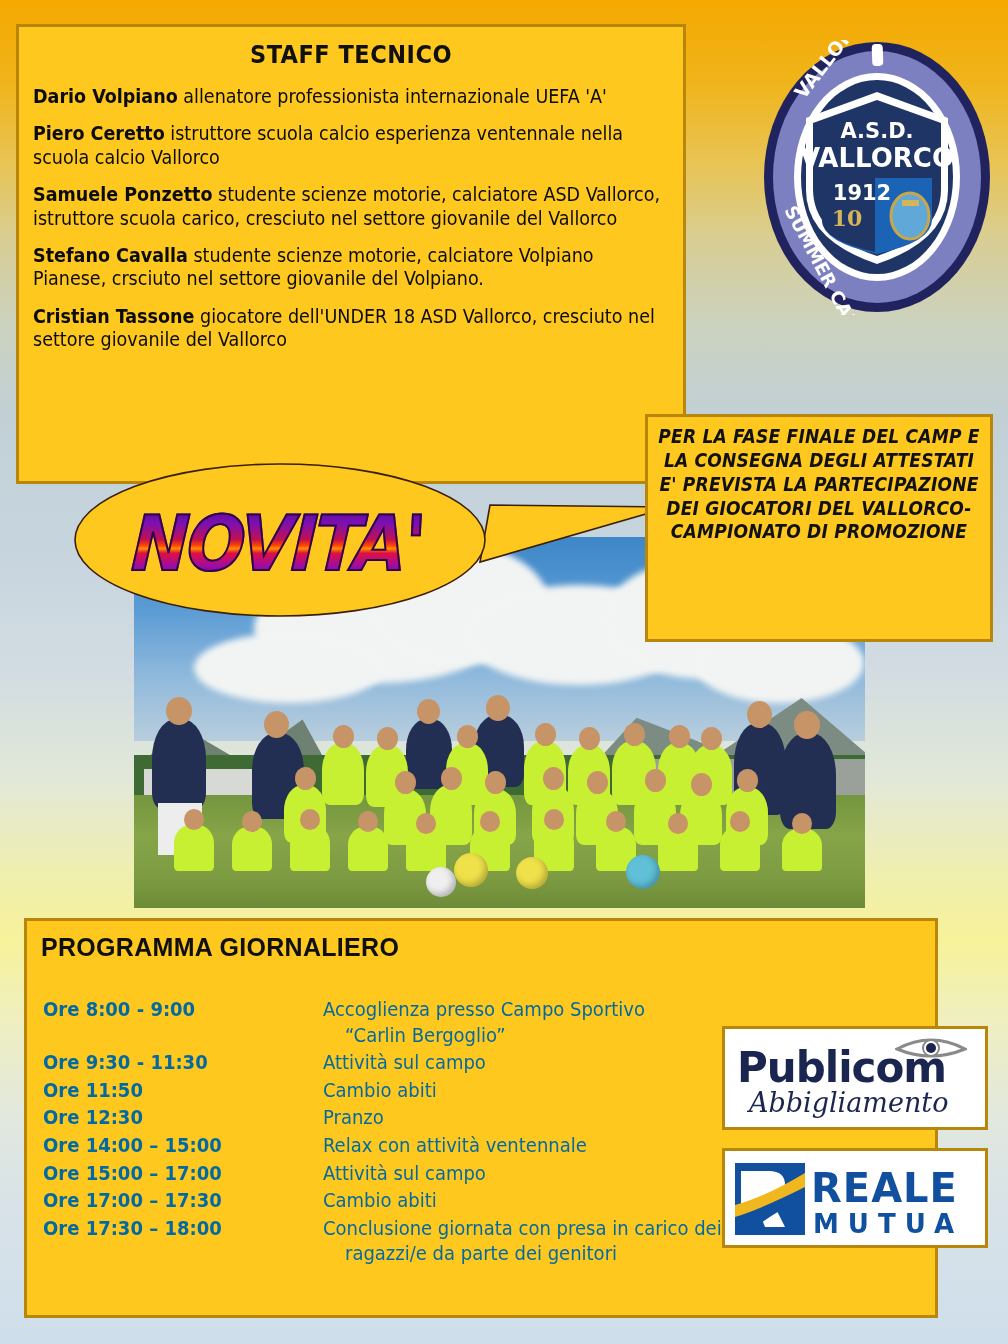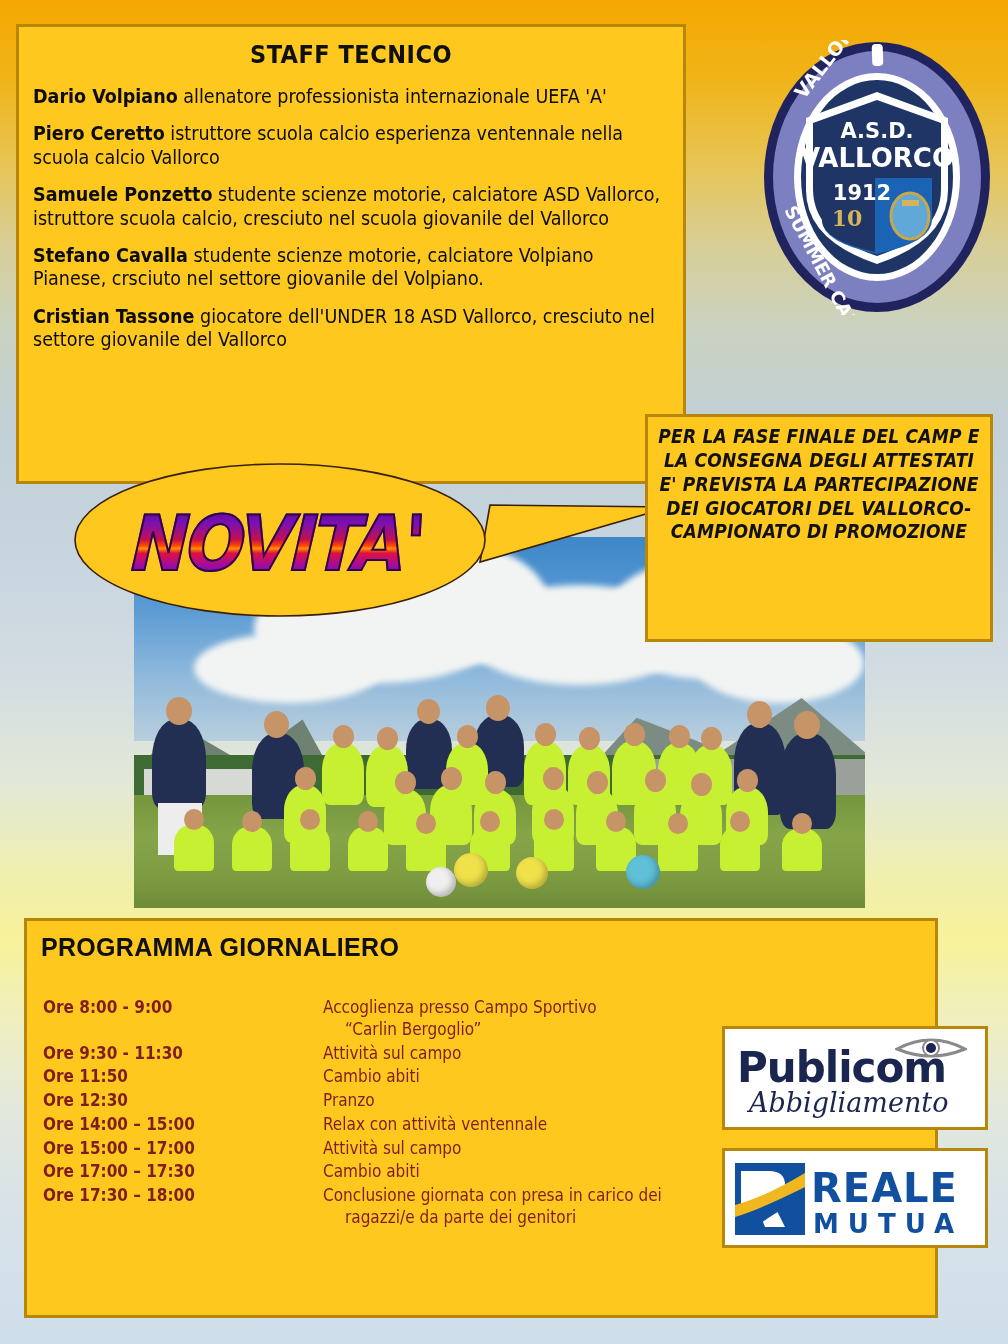--- a/index.html
+++ b/index.html
@@ -101,21 +101,21 @@
 
   
   #prog-box{left:24px;top:918px;width:914px;height:400px;padding:0;}
   #prog-title{
     font-weight:bold;font-size:25px;color:#101010;margin:12px 0 0 14px;
     letter-spacing:.3px;
     font-family:Liberation Sans, sans-serif;
   }
   #schedule{margin:34px 0 0 16px;border-collapse:collapse;}
   #schedule td{
-    font-size:17px;color:#7f1d1d;padding:1px 0;vertical-align:top;
+    font-size:20px;color:#0369a1;padding:1px 0;vertical-align:top;
     line-height:1.28;
     font-family:"DejaVu Sans Condensed","DejaVu Sans","Liberation Sans",sans-serif;
   }
   #schedule td.tm{font-weight:bold;white-space:nowrap;width:276px;}
   #schedule td.ac{padding-left:4px;}
   .subline{display:block;padding-left:22px;}
 
   
   .sponsor{
     position:absolute;background:#FFFFFF;border:3px solid #B8860B;
@@ -155,21 +155,21 @@
     <p class="staff-entry">
       <span class="nm">Dario Volpiano</span>
       <span>allenatore professionista internazionale UEFA 'A'</span>
     </p>
     <p class="staff-entry">
       <span class="nm">Piero Ceretto</span>
       <span>istruttore scuola calcio esperienza ventennale nella scuola calcio Vallorco</span>
     </p>
     <p class="staff-entry">
       <span class="nm">Samuele Ponzetto</span>
-      <span>studente scienze motorie, calciatore ASD Vallorco, istruttore scuola calcio, cresciuto nel scuola giovanile del Vallorco</span>
+      <span>studente scienze motorie, calciatore ASD Vallorco, istruttore scuola carico, cresciuto nel settore giovanile del Vallorco</span>
     </p>
     <p class="staff-entry">
       <span class="nm">Stefano Cavalla</span>
       <span>studente scienze motorie, calciatore Volpiano Pianese, crsciuto nel settore giovanile del Volpiano.</span>
     </p>
     <p class="staff-entry">
       <span class="nm">Cristian Tassone</span>
       <span>giocatore dell'UNDER 18 ASD Vallorco, cresciuto nel settore giovanile del Vallorco</span>
     </p>
   </div>

